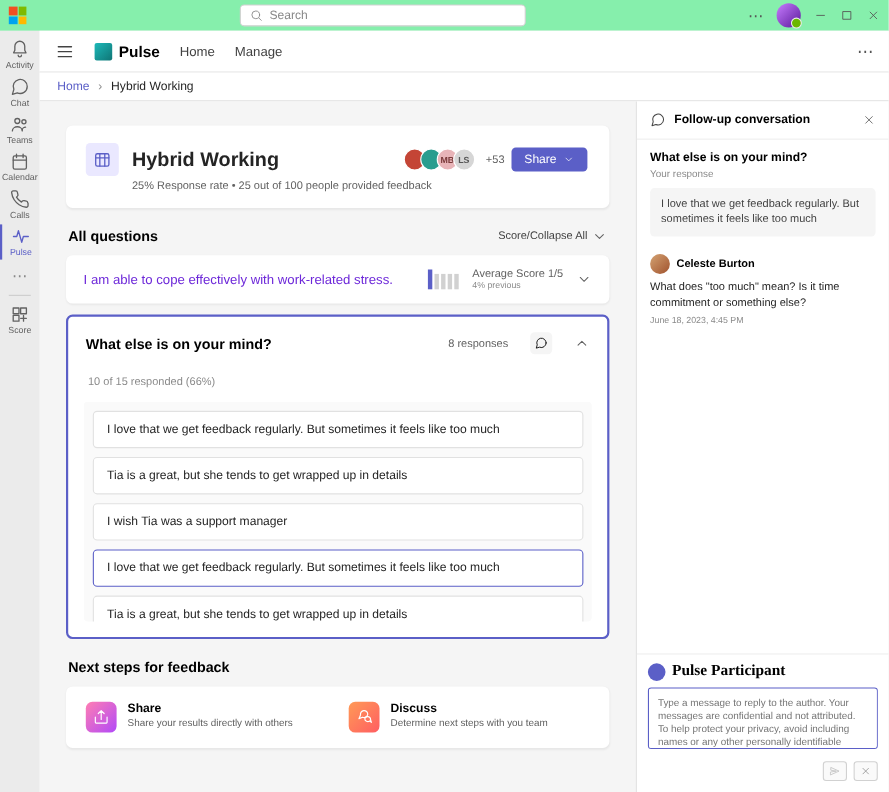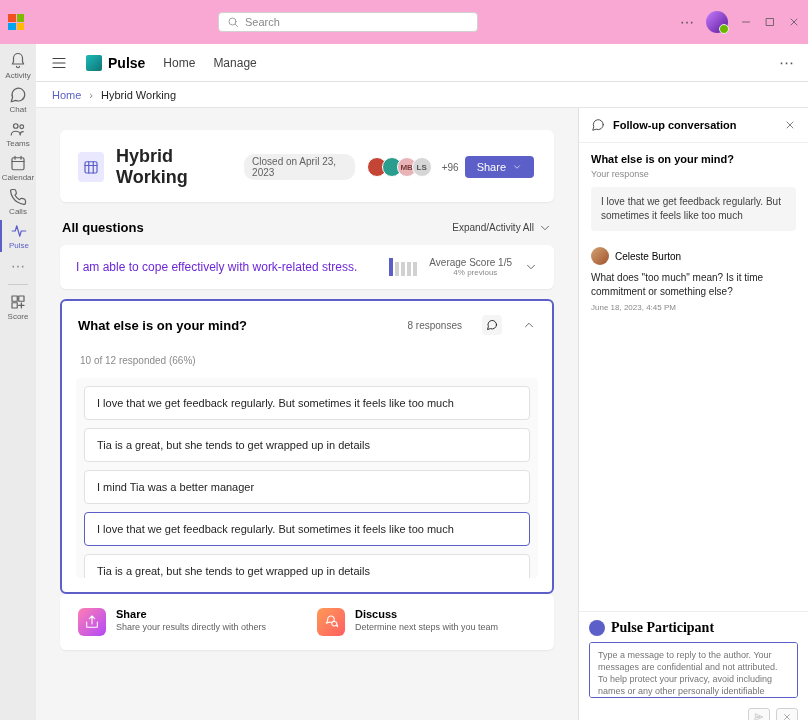--- a/index.html
+++ b/index.html
@@ -1,19 +1,19 @@
 <!DOCTYPE html>
 <html><head>
 <meta charset="utf-8">
 <style>
 * { margin:0; padding:0; box-sizing:border-box; font-family:'Segoe UI',-apple-system,sans-serif; }
 body { width:808px; height:720px; background:#f5f5f5; overflow:hidden; position:relative; }
 
 
-.titlebar { height:44px; background:#f9a8d4; display:flex; align-items:center; padding:0 8px; }
+.titlebar { height:28px; background:#86efac; display:flex; align-items:center; padding:0 8px; }
 .titlebar .ms-logo { width:16px; height:16px; display:grid; grid-template-columns:1fr 1fr; grid-template-rows:1fr 1fr; gap:1px; }
 .ms-logo span:nth-child(1){background:#f25022;} .ms-logo span:nth-child(2){background:#7fba00;}
 .ms-logo span:nth-child(3){background:#00a4ef;} .ms-logo span:nth-child(4){background:#ffb900;}
 .titlebar .search { margin:0 auto; width:260px; height:20px; background:#fff; border:1px solid #d1d1d1; border-radius:4px; display:flex; align-items:center; padding:0 8px; font-size:11px; color:#888; }
 .titlebar .search svg { width:12px; height:12px; margin-right:6px; }
 .titlebar .right { display:flex; align-items:center; gap:12px; margin-left:8px; }
 .titlebar .dots { font-size:14px; color:#555; }
 .titlebar .avatar-sm { width:22px; height:22px; border-radius:50%; background:linear-gradient(135deg,#c77dff,#5a189a); position:relative; }
 .titlebar .avatar-sm::after{content:'';position:absolute;bottom:-1px;right:-1px;width:8px;height:8px;border-radius:50%;background:#6bb700;border:1.5px solid #ebebeb;}
 .titlebar .wbtn { width:12px; height:12px; display:flex; align-items:center; justify-content:center; color:#555; }
@@ -69,21 +69,21 @@
 
 .allq { display:flex; align-items:center; justify-content:space-between; margin:18px 2px 10px 2px; }
 .allq h3 { font-size:13px; font-weight:700; }
 .allq .ec { font-size:10px; color:#424242; display:flex; align-items:center; gap:4px; }
 
 
 .qcard { margin-bottom:10px; padding:12px 16px; }
 .qhead { display:flex; align-items:center; gap:12px; }
 .qtext { font-size:12px; color:#6d28d9; flex:1; }
 .qmeta { font-size:10px; color:#616161; }
-.qmeta .sub { font-size:8px; color:#8a8a8a; display:block;margin-left:24px; }
+.qmeta .sub { font-size:8px; color:#8a8a8a; display:block; }
 .score-bars { display:flex; gap:2px; align-items:flex-end; height:18px; }
 .score-bars span { width:4px; background:#d1d1d1; }
 .score-bars span.f { background:#5b5fc7; }
 .chev { width:14px; height:14px; color:#616161; }
 
 
 .qactive { border:2px solid #5b5fc7; border-radius:6px; padding:0; overflow:hidden; }
 .qactive .qhead { padding:14px 16px; }
 .qactive .qtitle { font-size:13px; font-weight:600; }
 .qactive .respct { font-size:10px; color:#616161; margin-left:auto; }
@@ -111,21 +111,21 @@
 .fu-head svg{width:14px;height:14px;color:#424242;}
 .fu-head .t { font-size:11px; font-weight:600; flex:1; }
 .fu-head .x { width:12px; height:12px; color:#616161; cursor:pointer; }
 .fu-body { flex:1; padding:10px 12px; overflow-y:auto; }
 .fu-q { font-size:11px; font-weight:600; margin-bottom:4px; }
 .fu-sub { font-size:9px; color:#8a8a8a; margin-bottom:8px; }
 .fu-quote { background:#f5f5f5; border-radius:4px; padding:8px 10px; font-size:10px; color:#424242; line-height:1.4; }
 .fu-msg { margin-top:16px; }
 .fu-from { display:flex; align-items:center; gap:6px; margin-bottom:6px; }
 .fu-from .av { width:18px; height:18px; border-radius:50%; background:linear-gradient(135deg,#d4a373,#a0522d); }
-.fu-from .n { font-size:10px; font-weight:400; }
+.fu-from .n { font-size:10px; font-weight:700; }
 .fu-text { font-size:10px; color:#242424; line-height:1.4; }
 .fu-time { font-size:8px; color:#8a8a8a; margin-top:4px; }
 
 .fu-compose { border-top:1px solid #eee; padding:8px 10px 10px 10px; }
 .fu-cfrom { display:flex; align-items:center; gap:6px; margin-bottom:6px; }
 .fu-cfrom .av { width:16px; height:16px; border-radius:50%; background:#5b5fc7; }
 .fu-cfrom .n { font-size:14px; font-weight:600;font-family:Liberation Serif, serif; }
 .fu-ta { width:100%; min-height:56px; border:1px solid #5b5fc7; border-radius:3px; padding:6px 8px; font-size:9px; color:#8a8a8a; resize:none; font-family:inherit; line-height:1.35; }
 .fu-actions { display:flex; justify-content:flex-end; gap:6px; margin-top:6px; }
 .fu-actions .btn { width:22px; height:18px; border:1px solid #d1d1d1; border-radius:3px; background:#fafafa; display:flex; align-items:center; justify-content:center; cursor:pointer; }
@@ -256,43 +256,43 @@
 
 <div class="card hcard">
   <div class="hcard-row1">
     <div class="hicon">
                 <svg viewBox="0 0 24 24">
                   <rect x="4" y="5" width="16" height="15" rx="2"></rect>
                   <path d="M4 10h16M9 5v15M15 5v15"></path>
                 </svg>
               </div>
     <span class="htitle">Hybrid Working</span>
-    <span class="hpill">Closed on April 23, 2023</span>
     <div class="hright">
       <div class="avstack">
         <div class="av" style="background:#c44536"></div>
         <div class="av" style="background:#2a9d8f"></div>
         <div class="av" style="background:#e8b4b8;color:#7a3a3a">MB</div>
         <div class="av" style="background:#d6d6d6;color:#555">LS</div>
       </div>
-      <span class="more-count">+96</span>
+      <span class="more-count">+53</span>
       <button class="sharebtn">
                   <span>Share</span>
                   <svg viewBox="0 0 24 24">
                     <path d="m6 9 6 6 6-6"></path>
                   </svg>
                 </button>
     </div>
   </div>
+  <div class="hstats">25% Response rate   •   25 out of 100 people provided feedback</div>
 </div>
 
 <div class="allq">
   <h3>All questions</h3>
   <div class="ec">
-              <span>Expand/Activity All</span>
+              <span>Score/Collapse All</span>
               <svg class="chev" viewBox="0 0 24 24">
                 <path d="m6 9 6 6 6-6"></path>
               </svg>
             </div>
 </div>
 
 <div class="card qcard">
   <div class="qhead">
     <div class="qtext">I am able to cope effectively with work-related stress.</div>
     <div class="score-bars">
@@ -317,33 +317,34 @@
     <div class="chiproll">
                 <svg viewBox="0 0 24 24" style="width:12px;height:12px;">
                   <path d="M21 11.5a8.5 8.5 0 0 1-12 7.7L3 21l1.8-6A8.5 8.5 0 1 1 21 11.5z"></path>
                 </svg>
               </div>
     <svg class="chev" viewBox="0 0 24 24" style="margin-left:8px;">
                 <path d="m6 15 6-6 6 6"></path>
               </svg>
   </div>
   <div class="qbody">
-    <div class="respnote">10 of 12 responded (66%)</div>
+    <div class="respnote">10 of 15 responded (66%)</div>
     <div class="resp-list">
       <div class="resp-item">I love that we get feedback regularly. But sometimes it feels like too much</div>
       <div class="resp-item">Tia is a great, but she tends to get wrapped up in details</div>
-      <div class="resp-item">I mind Tia was a better manager</div>
+      <div class="resp-item">I wish Tia was a support manager</div>
       <div class="resp-item sel">I love that we get feedback regularly. But sometimes it feels like too much</div>
       <div class="resp-item">Tia is a great, but she tends to get wrapped up in details</div>
 
     </div>
   </div>
 </div>
 
 <div class="next">
+  <h3>Next steps for feedback</h3>
   <div class="card next-grid">
     <div class="ncol">
       <div class="nicon pink">
                   <svg viewBox="0 0 24 24">
                     <path d="M4 12v7a1 1 0 0 0 1 1h14a1 1 0 0 0 1-1v-7"></path>
                     <path d="M12 3v12M8 7l4-4 4 4"></path>
                   </svg>
                 </div>
       <div class="ntext">
         <div class="t">Share</div>

